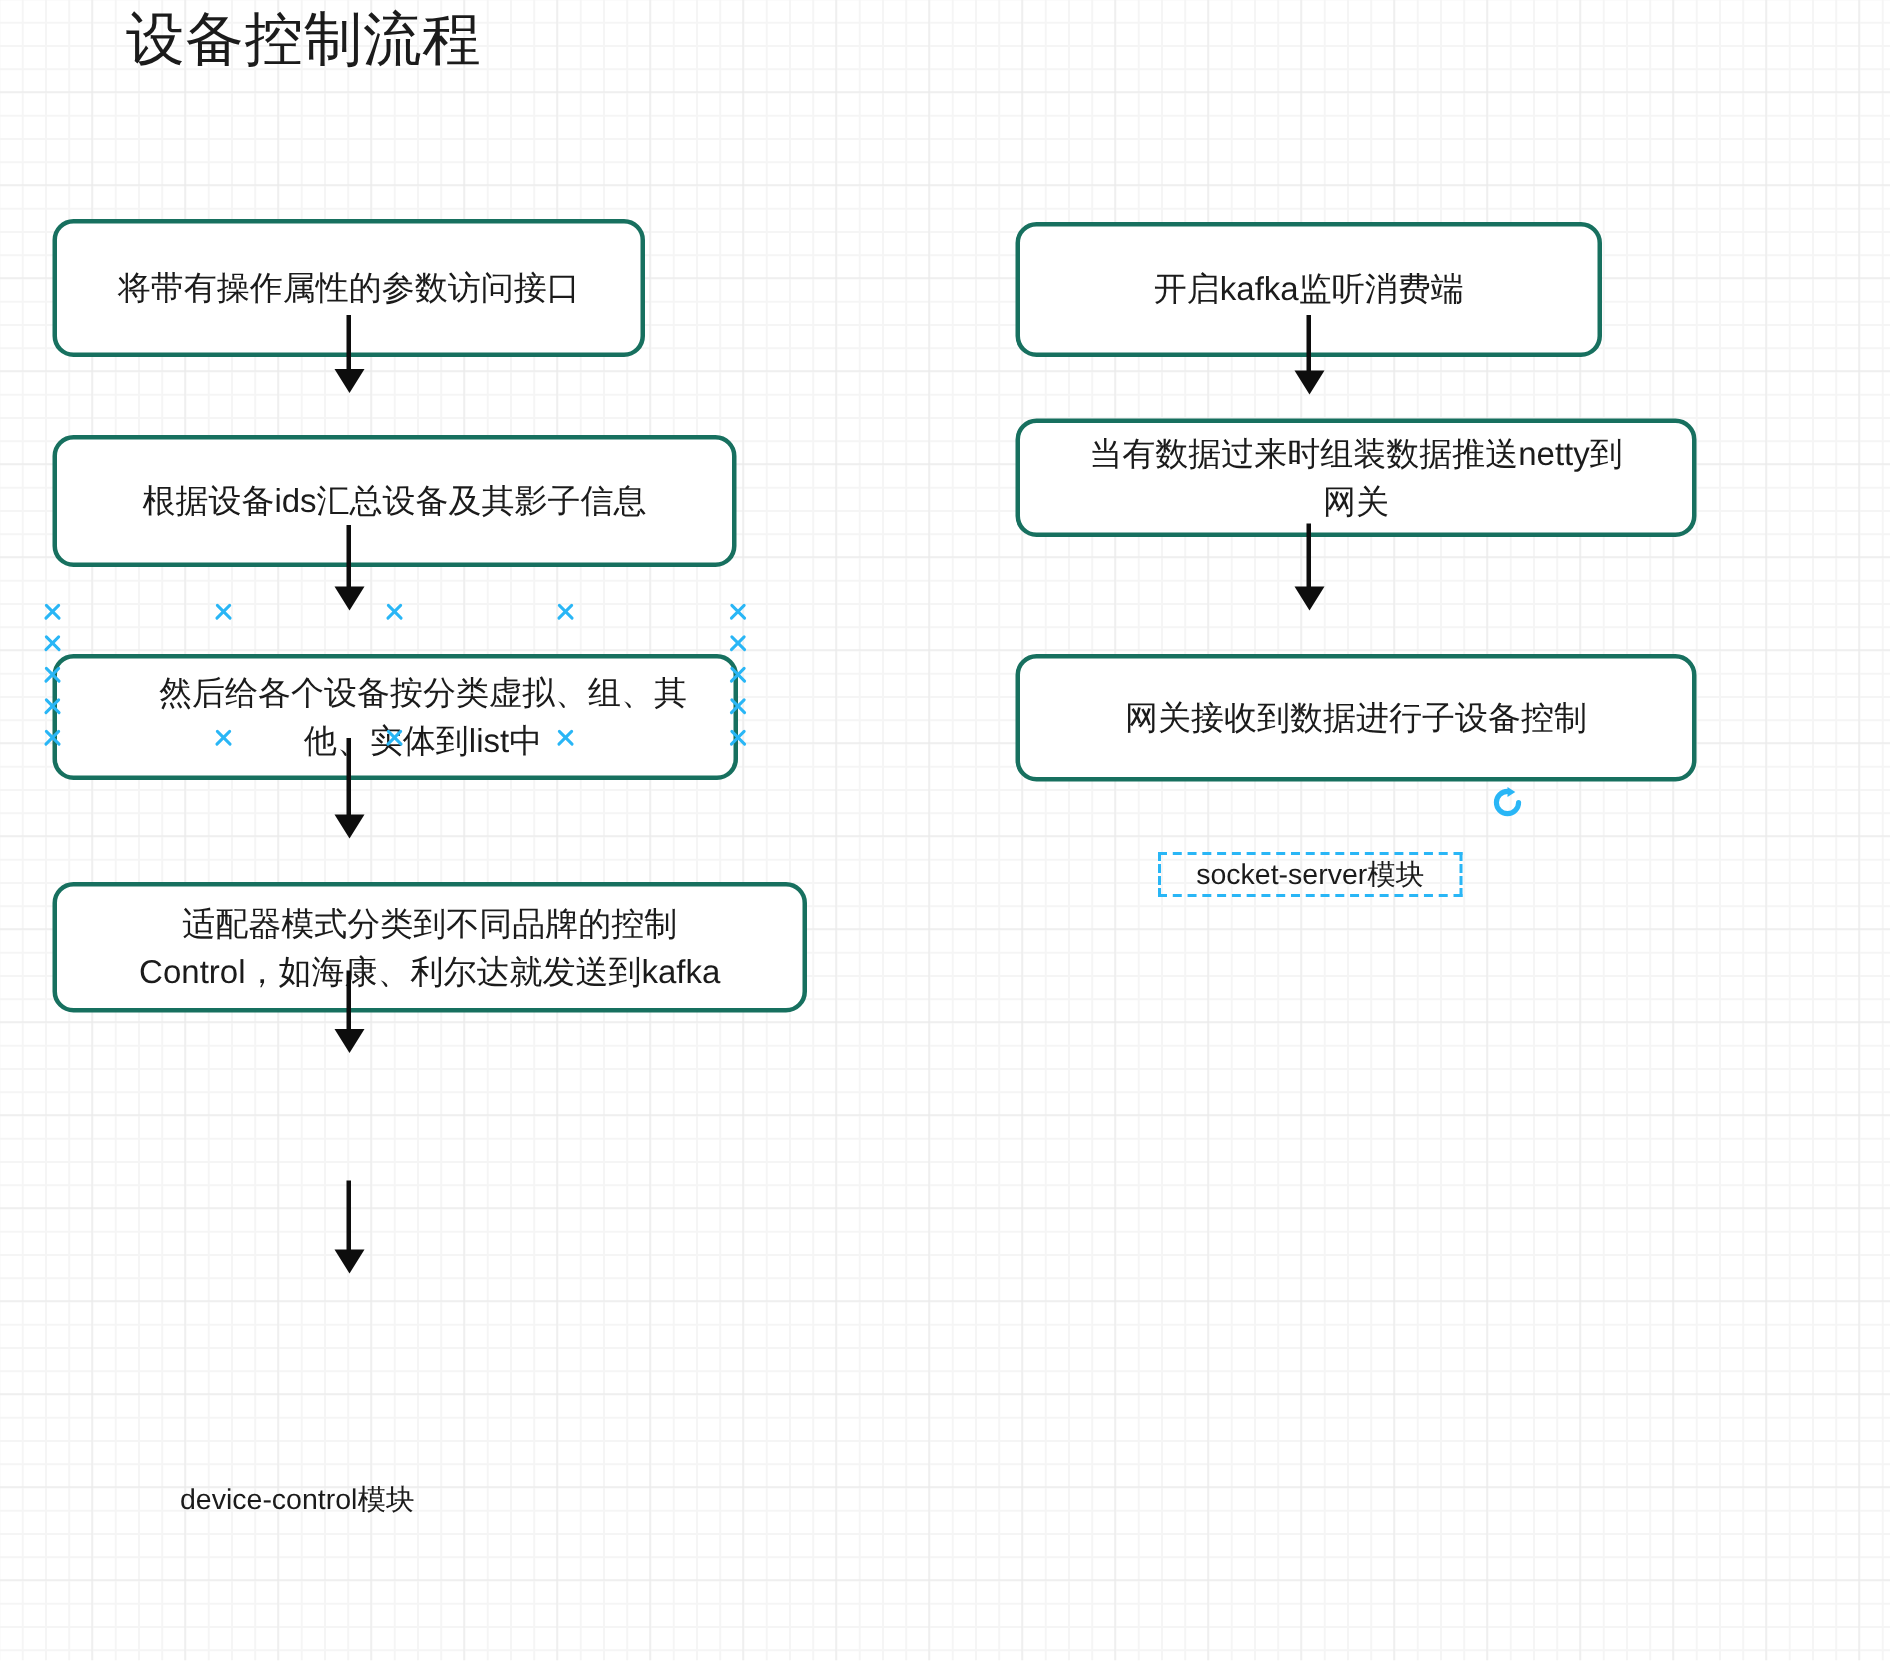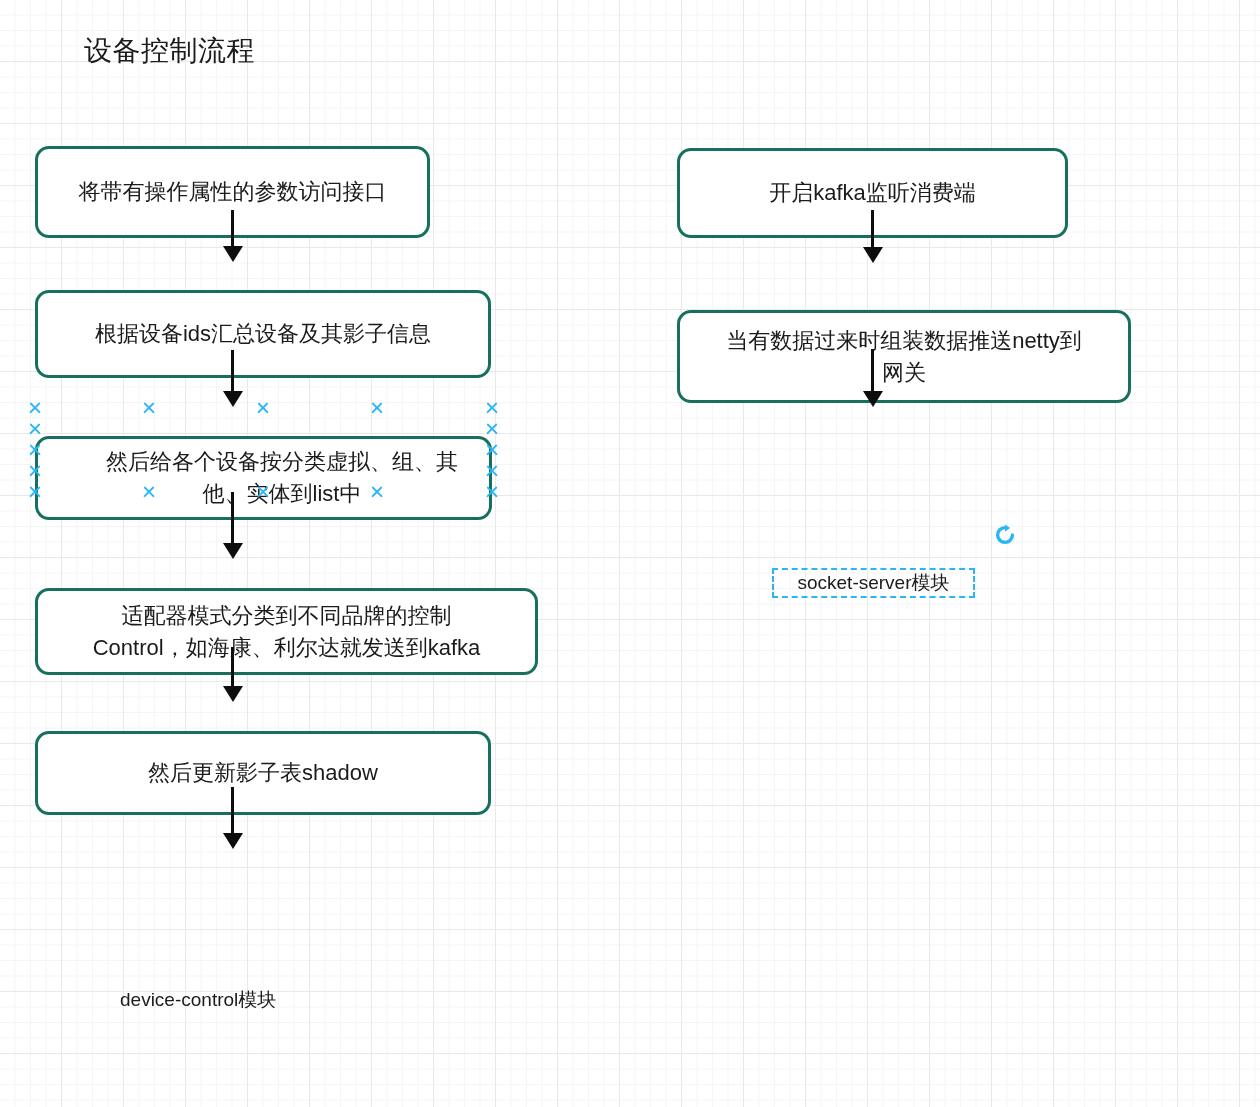--- a/index.html
+++ b/index.html
@@ -28,22 +28,22 @@
       62px 62px,
       15.5px 15.5px,
       15.5px 15.5px;
     background-position: -1px -1px, -1px -1px, -1px -1px, -1px -1px;
   }
 
   
   .diagram-title {
     position: absolute;
     left: 84px;
-    top: 32px;
-    font-size: 28px;
+    top: 8px;
+    font-size: 39px;
     line-height: 38px;
     color: #1b1b1b;
     white-space: nowrap;
     letter-spacing: 0.5px;
   }
 
   
   .node {
     position: absolute;
     box-sizing: border-box;
@@ -155,23 +155,20 @@
   <div class="node selected" style="left:35px; top:408px; width:457px; height:84px;padding-left:47px;">
     <span class="node-label">然后给各个设备按分类虚拟、组、其
 他、实体到list中</span>
   </div>
 
   <div class="node" style="left:35px; top:560px; width:503px; height:87px;justify-content:center;">
     <span class="node-label">适配器模式分类到不同品牌的控制
 Control，如海康、利尔达就发送到kafka</span>
   </div>
 
-  <div class="node" style="left:35px; top:703px; width:456px; height:84px;">
-    <span class="node-label">然后更新影子表shadow</span>
-  </div>
 
 
   <div class="arrow" style="left:231px; top:210px; height:37px;"></div>
   <div class="arrow" style="left:231px; top:350px; height:42px;"></div>
   <div class="arrow" style="left:231px; top:492px; height:52px;"></div>
   <div class="arrow" style="left:231px; top:647px; height:40px;"></div>
   <div class="arrow" style="left:231px; top:787px; height:47px;"></div>
 
   <div class="handle" style="left:35px;  top:408px;"></div>
   <div class="handle" style="left:149px; top:408px;"></div>
@@ -192,25 +189,28 @@
   <div class="handle" style="left:263px; top:492px;"></div>
   <div class="handle" style="left:377px; top:492px;"></div>
   <div class="handle" style="left:492px; top:492px;"></div>
 
   <div class="caption" style="left:120px; top:987px;">device-control模块</div>
 
   <div class="node" style="left:677px; top:120px; width:391px; height:90px;">
     <span class="node-label">开启kafka监听消费端</span>
   </div>
 
-  <div class="node" style="left:677px; top:282px; width:454px; height:93px;">
+  <div class="node" style="left:677px; top:251px; width:454px; height:79px;">
     <span class="node-label">当有数据过来时组装数据推送netty到
 网关</span>
   </div>
 
+  <div class="node" style="left:677px; top:408px; width:454px; height:85px;">
+    <span class="node-label">网关接收到数据进行子设备控制</span>
+  </div>
 
   <div class="arrow" style="left:871px; top:210px; height:38px;"></div>
   <div class="arrow" style="left:871px; top:349px; height:43px;"></div>
 
   <div class="rotate-handle" style="left:993px; top:523px;">
     <svg width="24" height="24" viewBox="0 0 24 24" aria-hidden="true">
       <path d="M12 4.2 V1.6 L17.2 5.0 L12 8.4 V5.9" fill="#29b6f6"></path>
       <path d="M12 4.6 a7.4 7.4 0 1 0 7.4 7.4" fill="none" stroke="#29b6f6" stroke-width="3.4" stroke-linecap="round"></path>
     </svg>
   </div>

